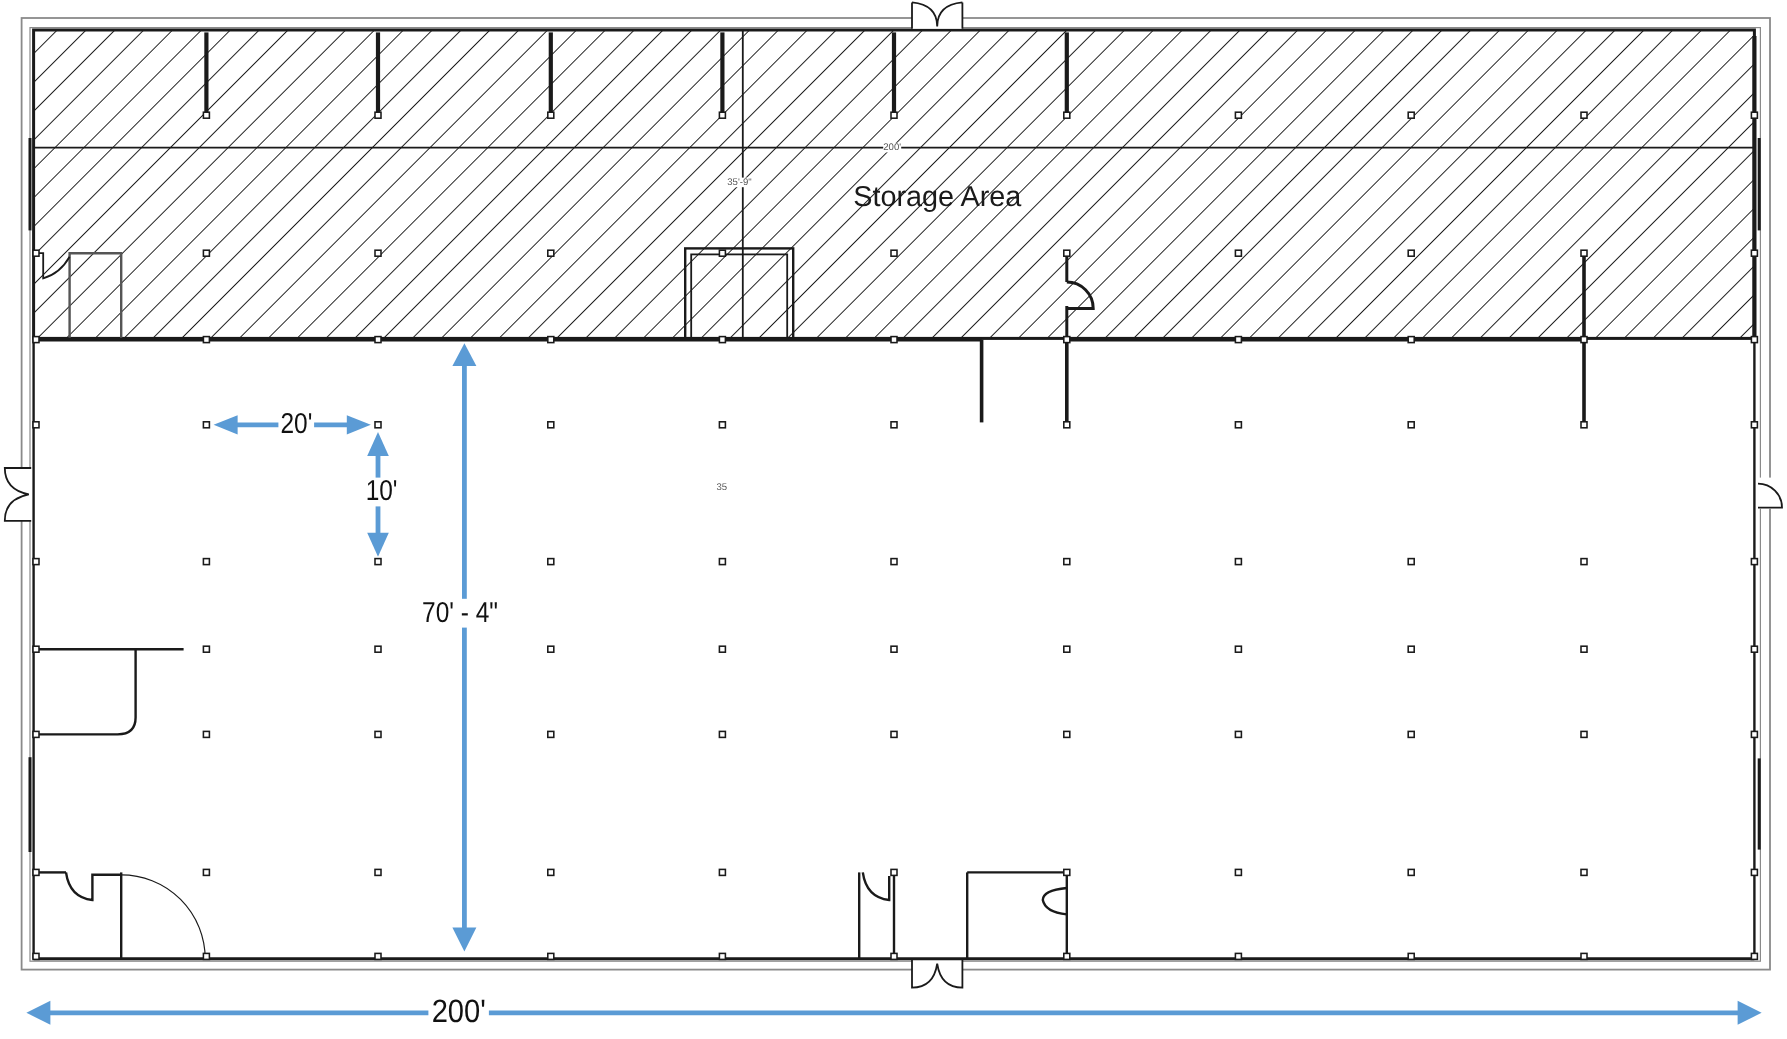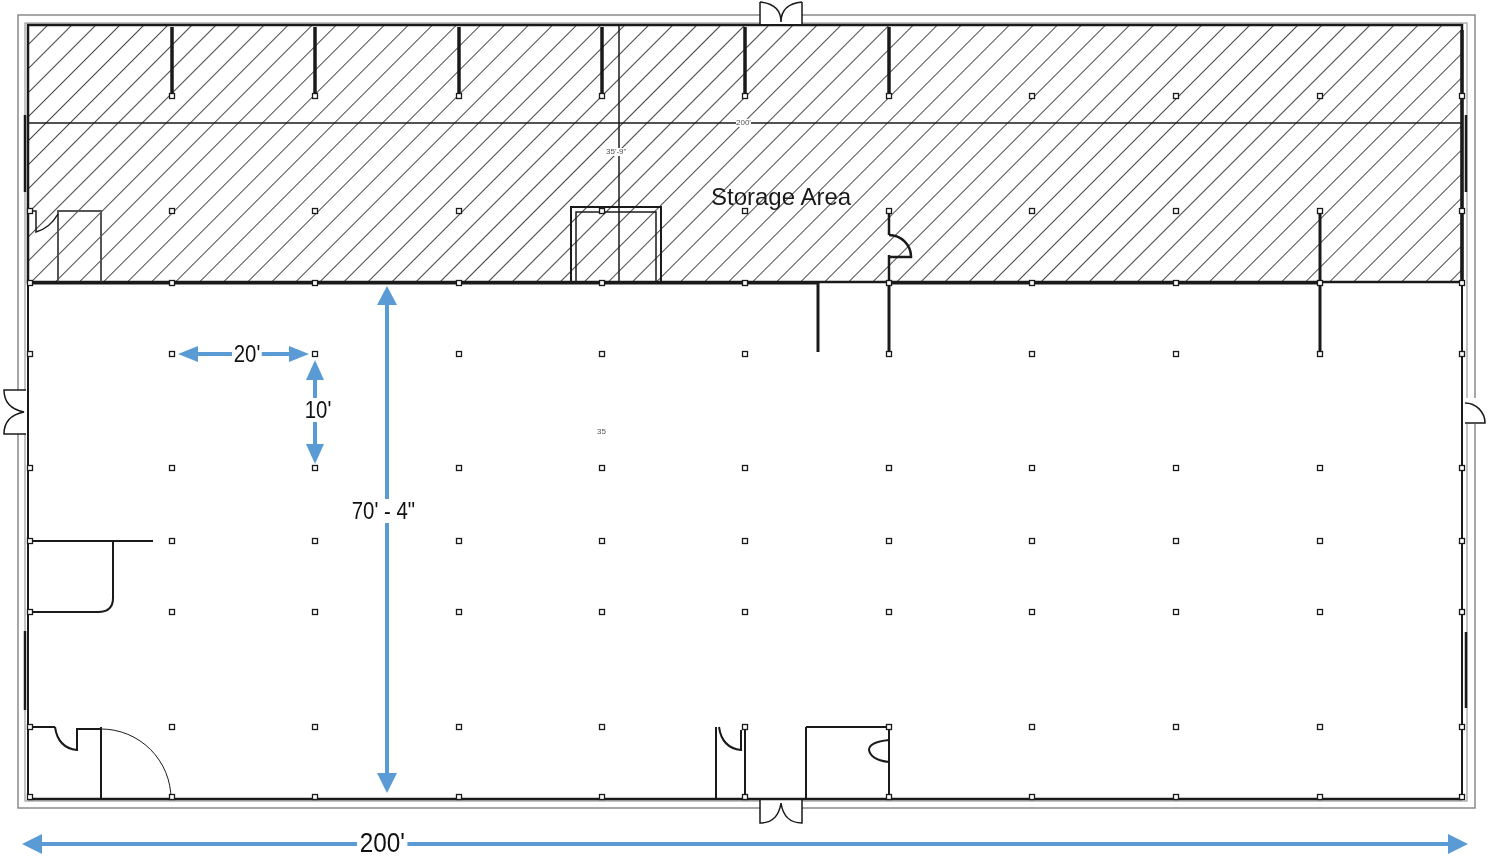--- a/index.html
+++ b/index.html
@@ -231,21 +231,21 @@
     <line x1="387" y1="298" x2="387" y2="782" stroke-width="4"></line>
     <polygon points="387,286 377,305 397,305" stroke="none"></polygon>
     <polygon points="387,793 377,773 397,773" stroke="none"></polygon>
 
     <line x1="38" y1="844" x2="1452" y2="844" stroke-width="4"></line>
     <polygon points="22,844 42,834 42,854" stroke="none"></polygon>
     <polygon points="1468,844 1448,834 1448,854" stroke="none"></polygon>
   </g>
 </svg>
 
-<div class="lbl room" style="left:711px; top:153px;margin-top:32px;">Storage Area</div>
+<div class="lbl room" style="left:711px; top:153px;">Storage Area</div>
 <div class="lbl tiny" style="left:736px; top:119px; background:#fff;">200'</div>
 <div class="lbl tiny" style="left:606px; top:148px; background:#fff;">35'-9"</div>
-<div class="lbl tiny" style="left:597px; top:428px;">35</div>
+<div class="lbl tiny" style="left:597px; top:402px;">35</div>
 
 <div class="lbl dim" style="left:232px; top:342px;">20'</div>
 <div class="lbl dim" style="left:303px; top:398px;">10'</div>
 <div class="lbl dim" style="left:350px; top:499px;">70' - 4"</div>
 <div class="lbl dim-big" style="left:357px; top:830px;">200'</div>
 
 </body></html>

